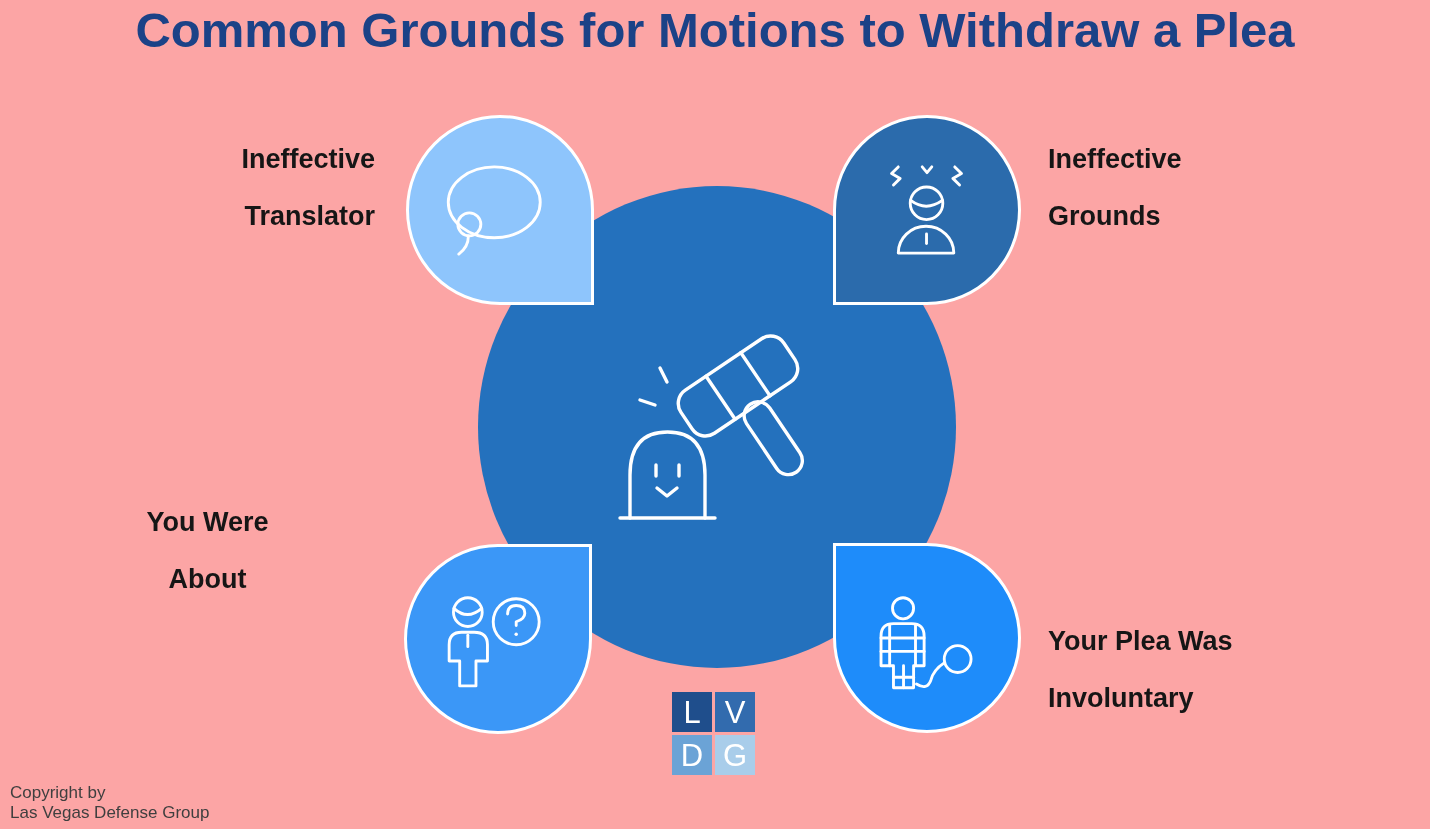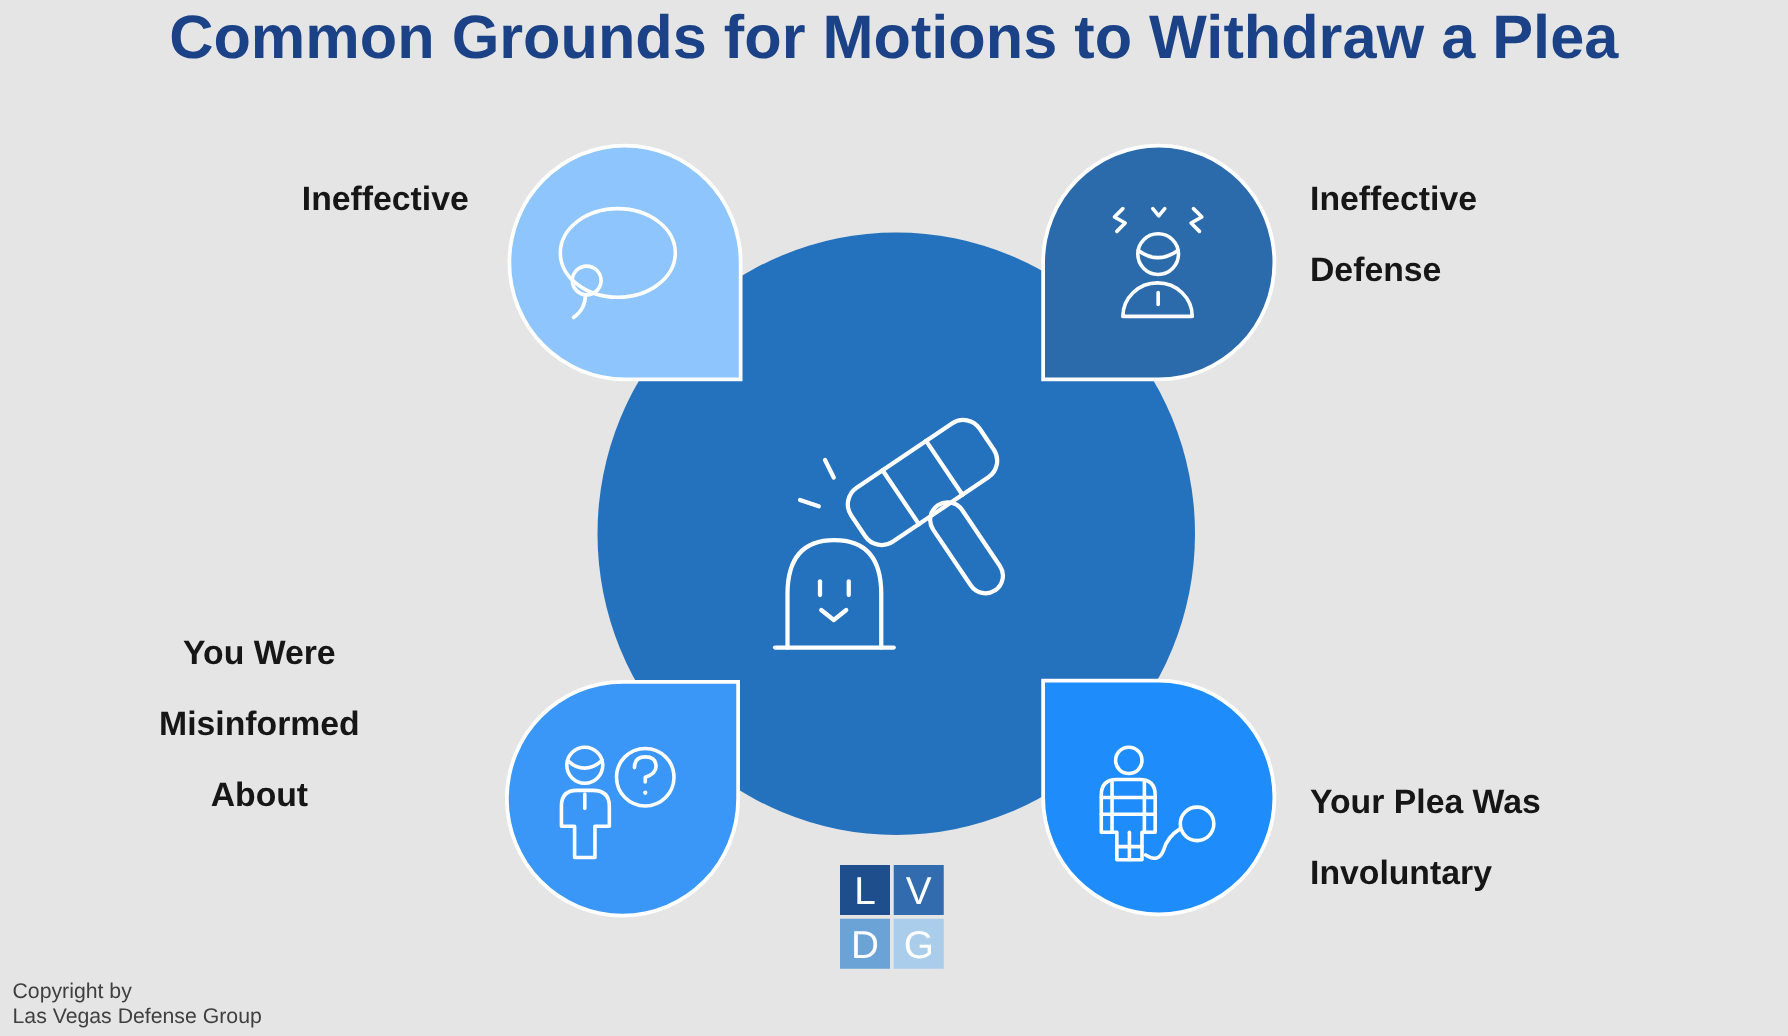--- a/index.html
+++ b/index.html
@@ -1,18 +1,18 @@
 <!DOCTYPE html>
 <html><head>
 <meta charset="utf-8">
 <style>
   html,body{margin:0;padding:0;background:#ffffff;}
   .canvas{
     position:relative;width:1430px;height:829px;overflow:hidden;
-    font-family:"Liberation Sans",sans-serif;background:#e5e5e5;
+    font-family:"Liberation Sans",sans-serif;background:#fca5a5;
   }
   .title{
     position:absolute;left:0;top:2px;width:1430px;text-align:center;
     font-size:49px;font-weight:bold;letter-spacing:0px;margin:0;
   }
   .center-circle{
     position:absolute;left:478px;top:186px;width:478px;height:482px;
     border-radius:50%;z-index:1;
   }
   .center-icon{position:absolute;left:560px;top:300px;z-index:2;}
@@ -132,30 +132,30 @@
         <path d="M 60 136 H 81"></path>
         <path d="M 70.5 124 V 147"></path>
         <circle cx="127" cy="117" r="14"></circle>
         <path d="M 84 143 Q 95 150 99 139 Q 102 128 113 121"></path>
       </g>
     </svg>
   </div>
 
   <div class="node-label right-align tl" style="color: rgb(22, 22, 22);">
     <div>Ineffective</div>
+    <div>Translator</div>
   </div>
 
   <div class="node-label left-align tr" style="color: rgb(22, 22, 22);">
     <div>Ineffective</div>
-    <div>Defense</div>
+    <div>Grounds</div>
   </div>
 
   <div class="node-label right-align bl" style="color: rgb(22, 22, 22); text-align: center;">
     <div>You Were</div>
-    <div>Misinformed</div>
     <div>About</div>
   </div>
 
   <div class="node-label left-align br" style="color: rgb(22, 22, 22);">
     <div>Your Plea Was</div>
     <div>Involuntary</div>
   </div>
 
   <div class="logo">
     <div class="logo-sq" style="background: rgb(31, 78, 140);">L</div>

